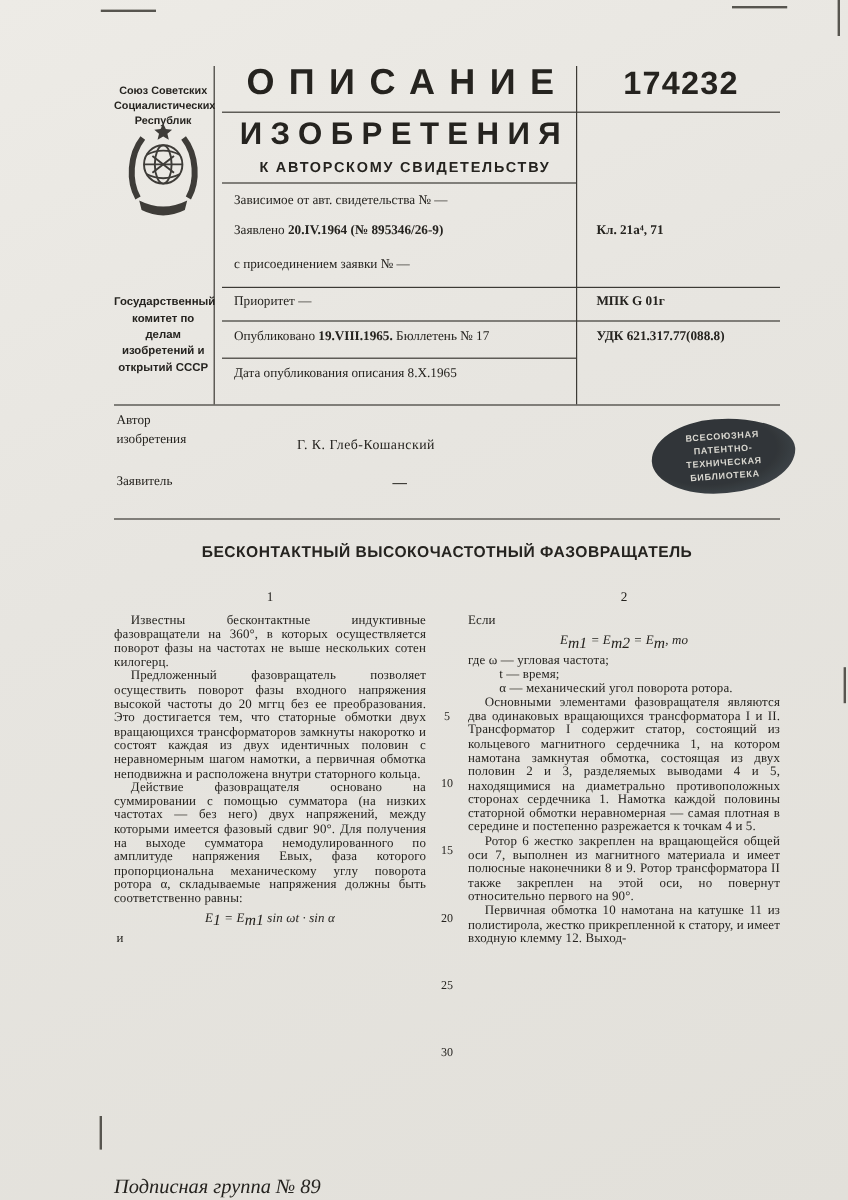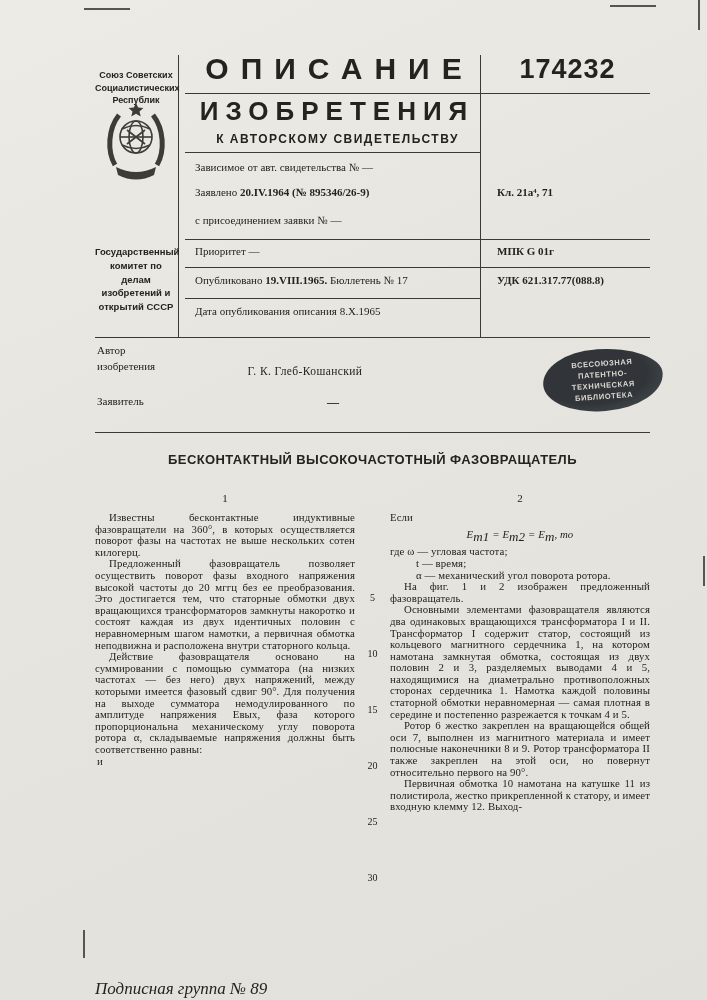--- a/index.html
+++ b/index.html
@@ -170,30 +170,30 @@
     <div class="gutter-num" style="top:156px">10</div>
     <div class="gutter-num" style="top:212px">15</div>
     <div class="gutter-num" style="top:268px">20</div>
     <div class="gutter-num" style="top:324px">25</div>
     <div class="gutter-num" style="top:380px">30</div>
 
     <div class="col" style="left:0">
       <p>Известны бесконтактные индуктивные фазовращатели на 360°, в которых осуществляется поворот фазы на частотах не выше нескольких сотен килогерц.</p>
       <p>Предложенный фазовращатель позволяет осуществить поворот фазы входного напряжения высокой частоты до 20 мггц без ее преобразования. Это достигается тем, что статорные обмотки двух вращающихся трансформаторов замкнуты накоротко и состоят каждая из двух идентичных половин с неравномерным шагом намотки, а первичная обмотка неподвижна и расположена внутри статорного кольца.</p>
       <p>Действие фазовращателя основано на суммировании с помощью сумматора (на низких частотах — без него) двух напряжений, между которыми имеется фазовый сдвиг 90°. Для получения на выходе сумматора немодулированного по амплитуде напряжения Eвых, фаза которого пропорциональна механическому углу поворота ротора α, складываемые напряжения должны быть соответственно равны:</p>
+      <div class="formula"><span>E</span><sub>1</sub><span> = E</span><sub>m1</sub><span> sin ωt · sin α</span></div>
       <p class="and-line">и</p>
     </div>
 
     <div class="col" style="left:295px">
       <p class="noind">Если</p>
       <div class="formula"><span>E</span><sub>m1</sub><span> = E</span><sub>m2</sub><span> = E</span><sub>m</sub><span>,  то</span></div>
       <p class="wherel">где ω — угловая частота;</p>
       <p class="where-cont">t — время;</p>
       <p class="where-cont">α — механический угол поворота ротора.</p>
-      <p>На фиг. 1 и 2 изображен предложенный фазовращатель.</p>
       <p>Основными элементами фазовращателя являются два одинаковых вращающихся трансформатора I и II. Трансформатор I содержит статор, состоящий из кольцевого магнитного сердечника 1, на котором намотана замкнутая обмотка, состоящая из двух половин 2 и 3, разделяемых выводами 4 и 5, находящимися на диаметрально противоположных сторонах сердечника 1. Намотка каждой половины статорной обмотки неравномерная — самая плотная в середине и постепенно разрежается к точкам 4 и 5.</p>
       <p>Ротор 6 жестко закреплен на вращающейся общей оси 7, выполнен из магнитного материала и имеет полюсные наконечники 8 и 9. Ротор трансформатора II также закреплен на этой оси, но повернут относительно первого на 90°.</p>
       <p>Первичная обмотка 10 намотана на катушке 11 из полистирола, жестко прикрепленной к статору, и имеет входную клемму 12. Выход-</p>
     </div>
   </div>
 
   <div class="footer">Подписная группа № 89</div>
 
 </div>
 

